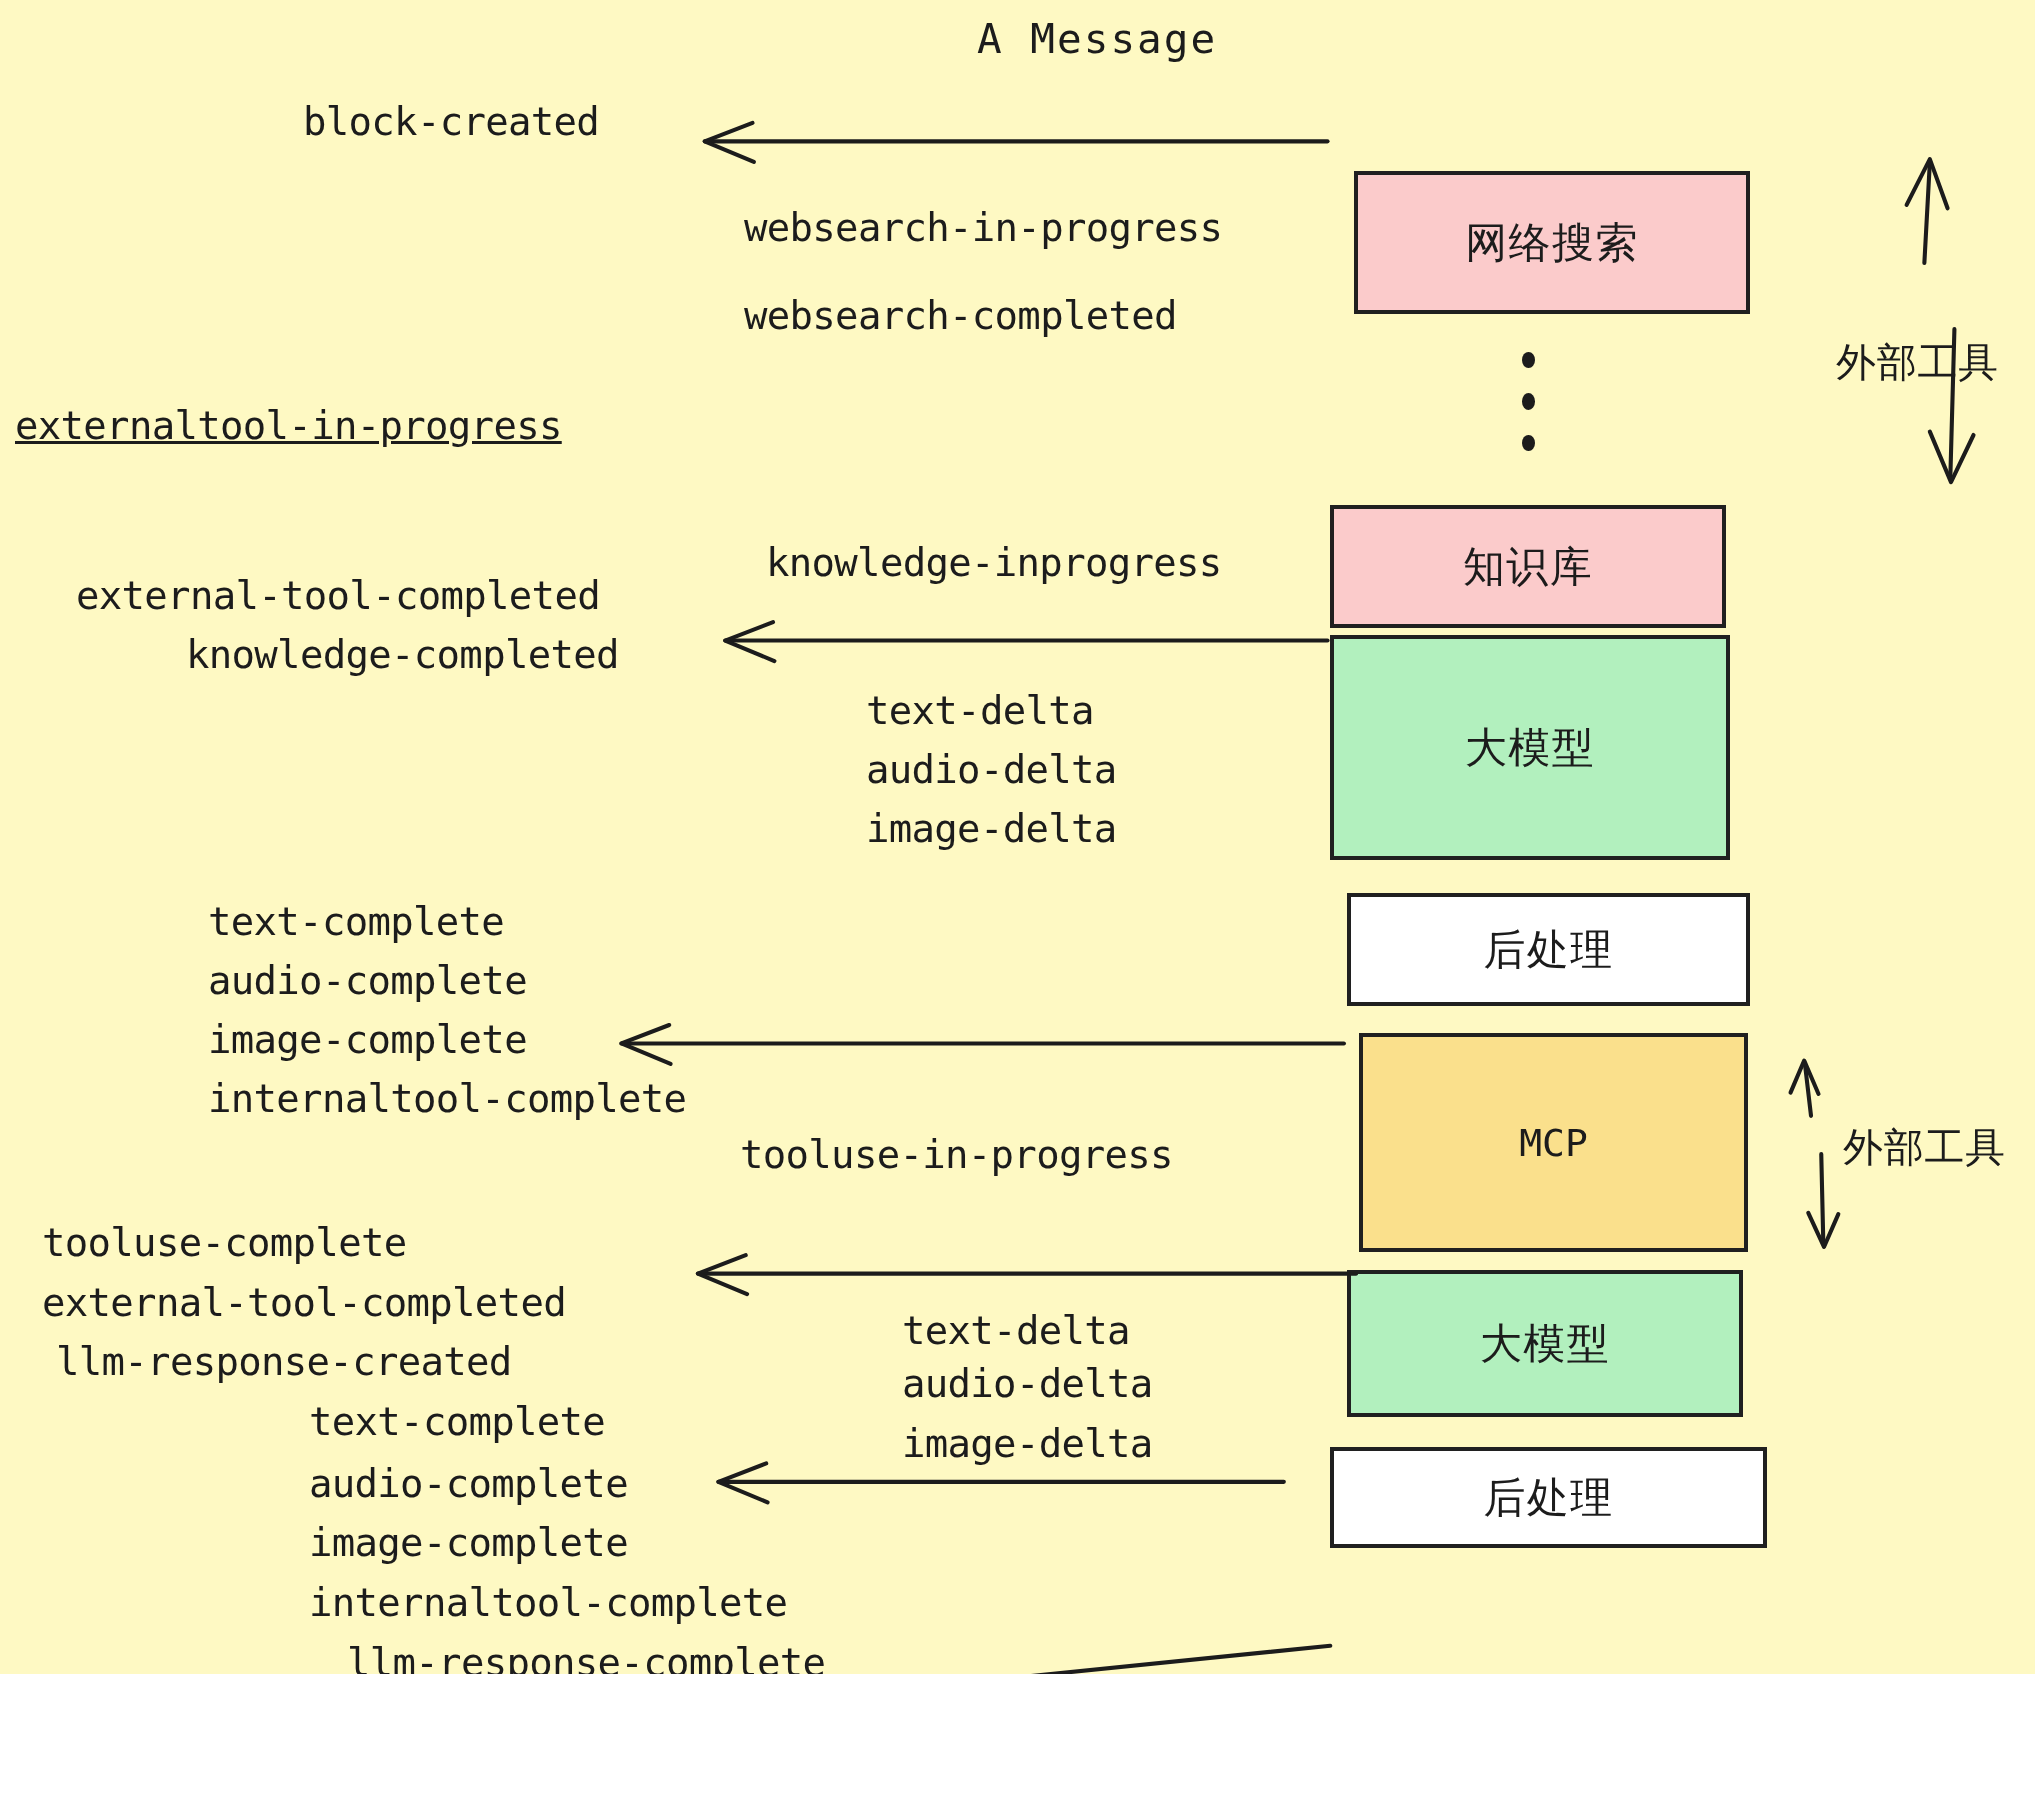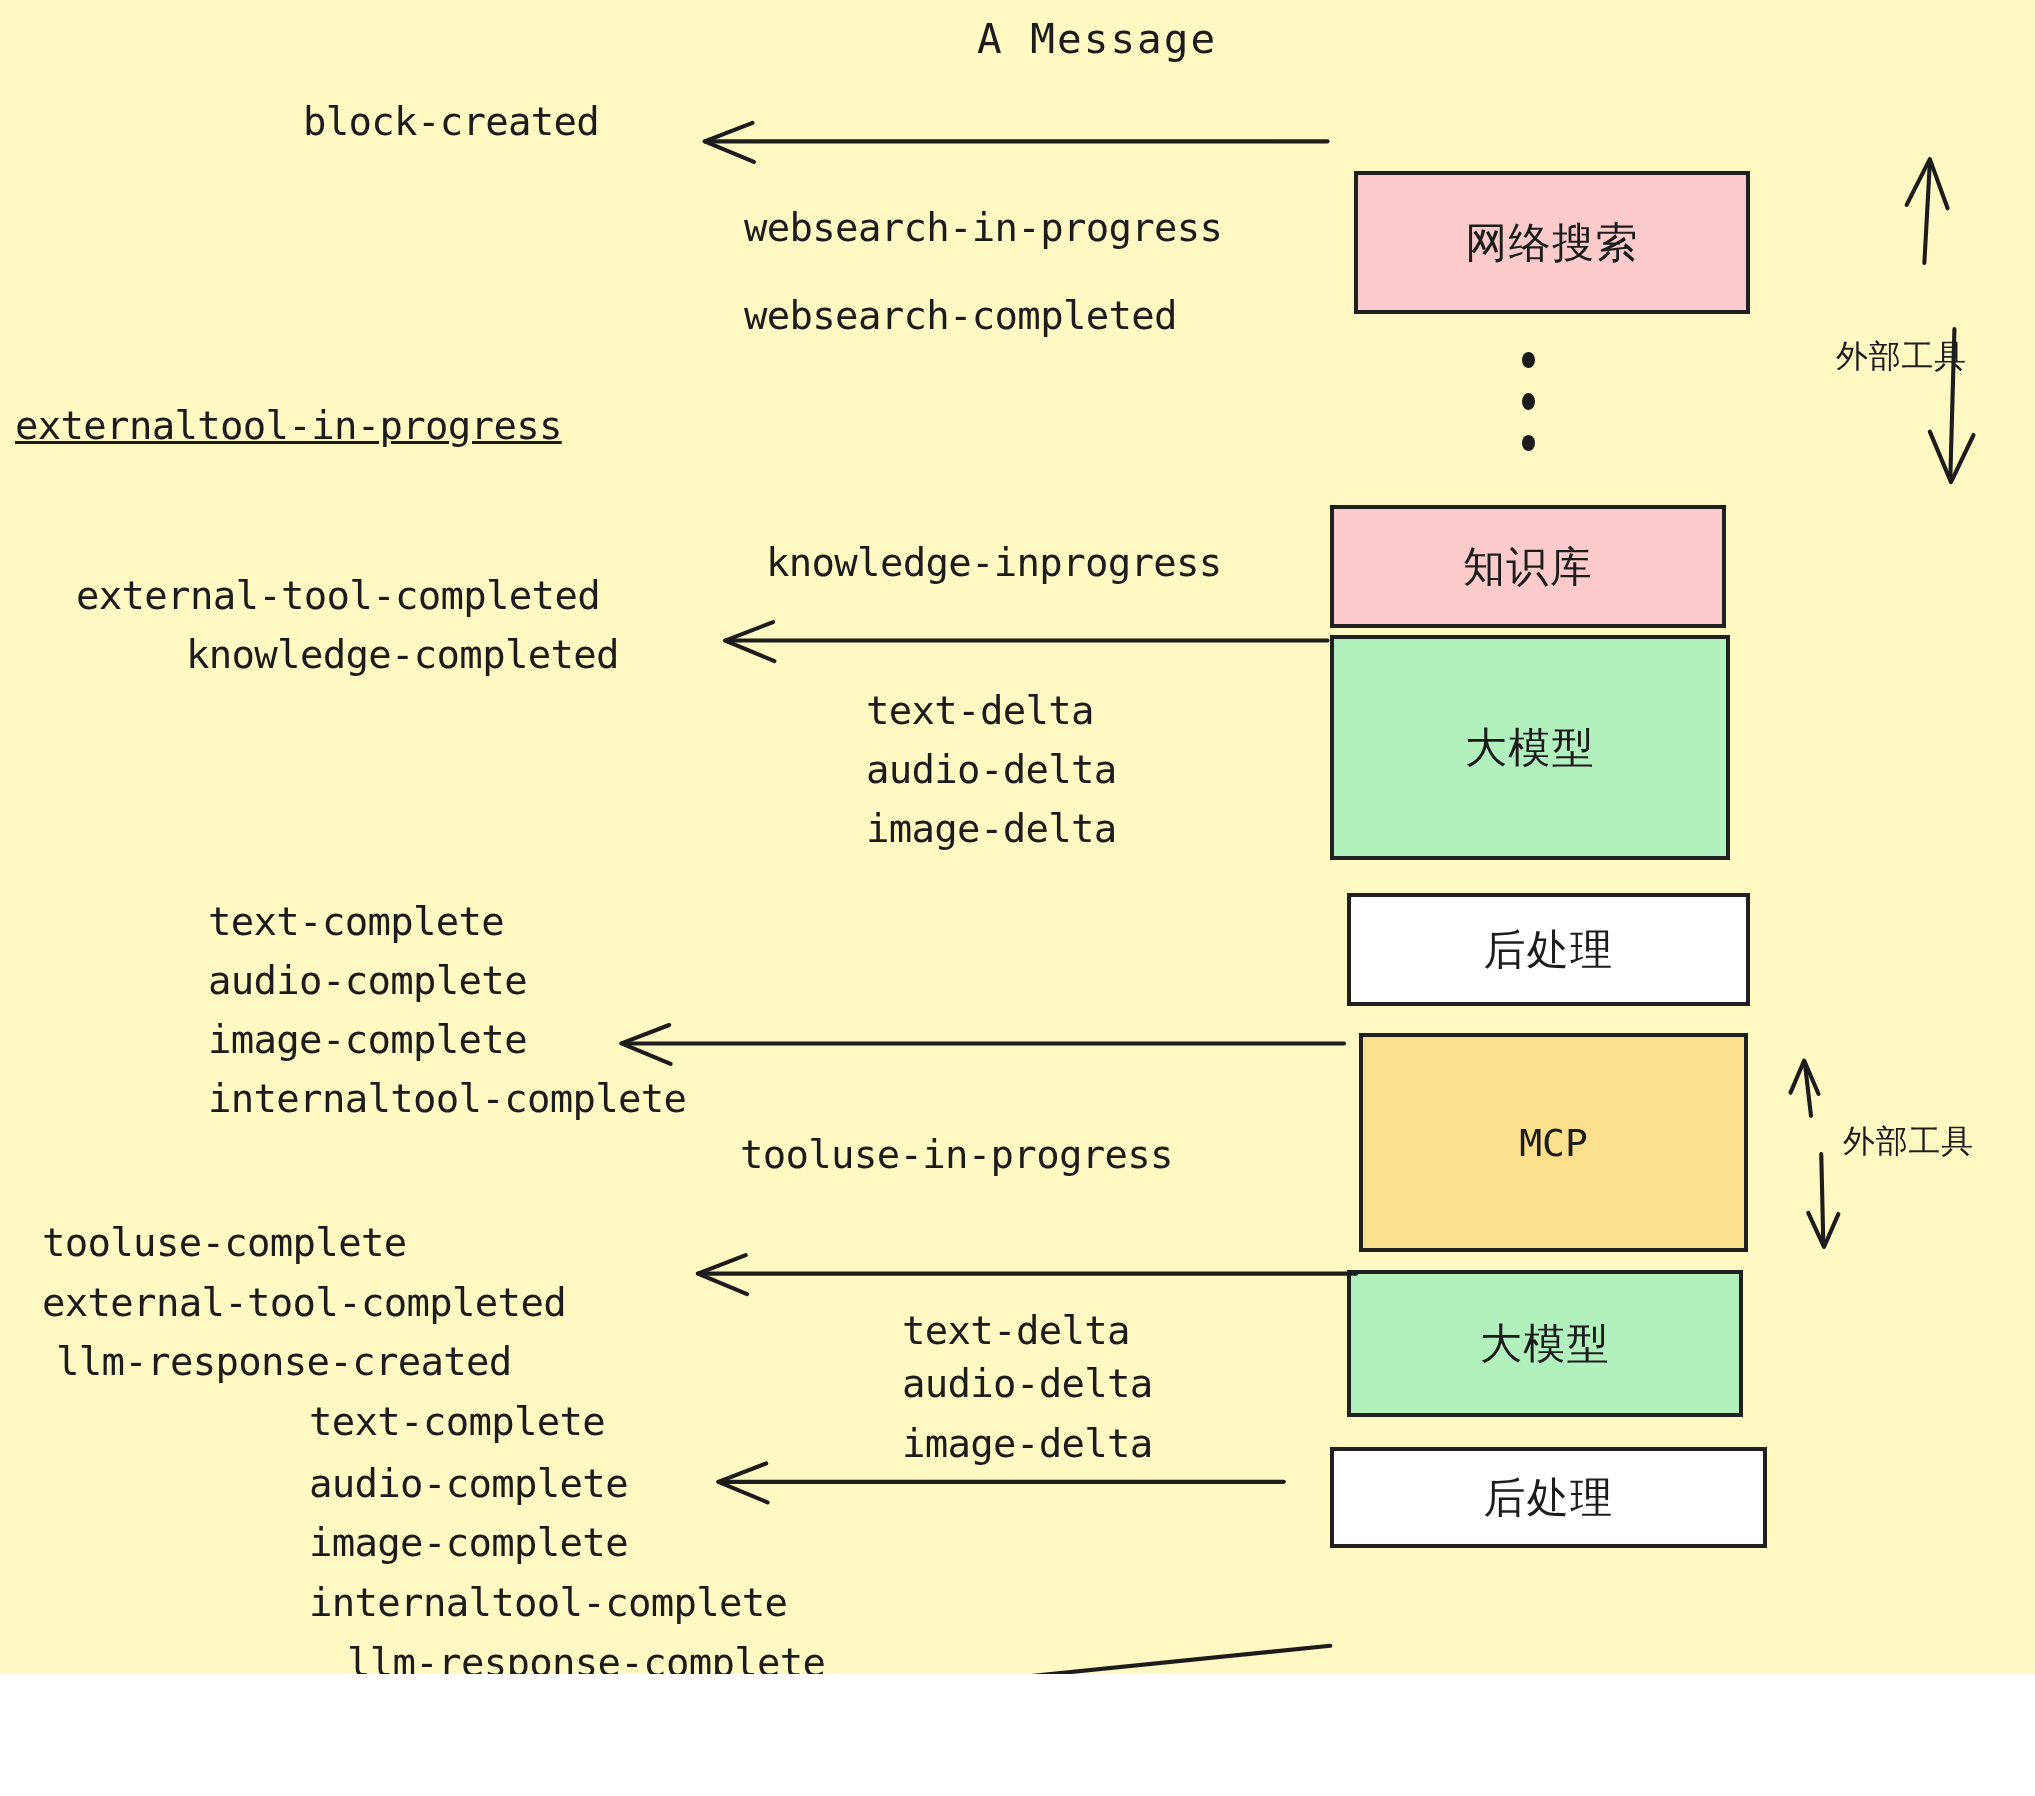--- a/index.html
+++ b/index.html
@@ -49,21 +49,21 @@
     white-space: nowrap;
   }
   .node.mcp .node-label {
     font-family: "DejaVu Sans Mono", monospace;
     font-size: 38px;
     letter-spacing: 0;
   }
   .group-label {
     position: absolute;
     font-family: "DejaVu Sans", sans-serif;
-    font-size: 32px;
+    font-size: 40px;
     color: #1c1c1c;
     white-space: nowrap;
     letter-spacing: 0.7px;
   }
   .dots {
     position: absolute;
     display: flex;
     flex-direction: column;
     align-items: center;
     justify-content: space-between;

